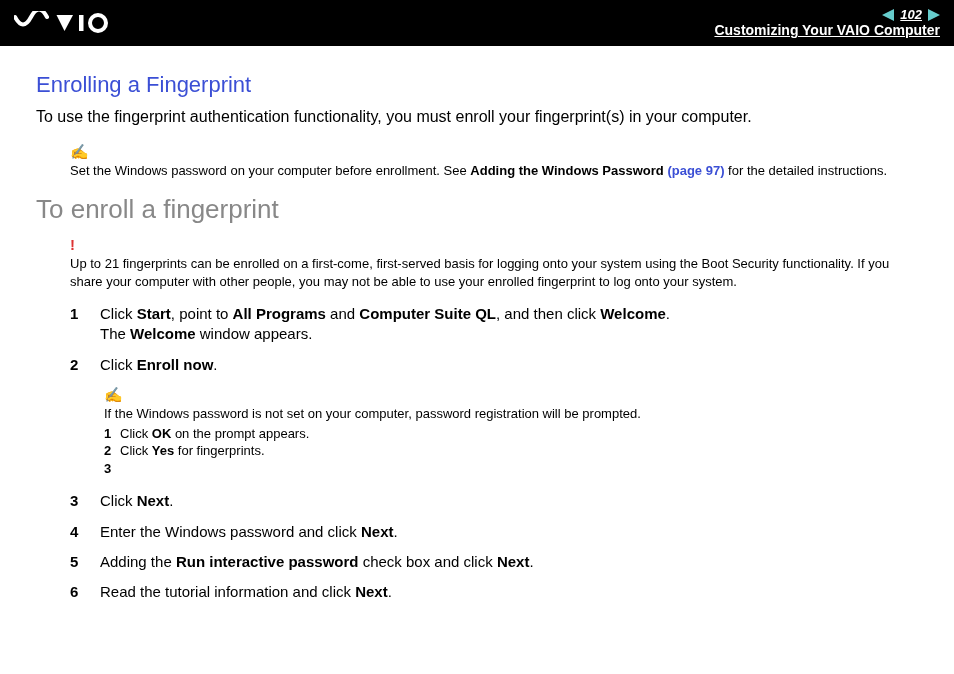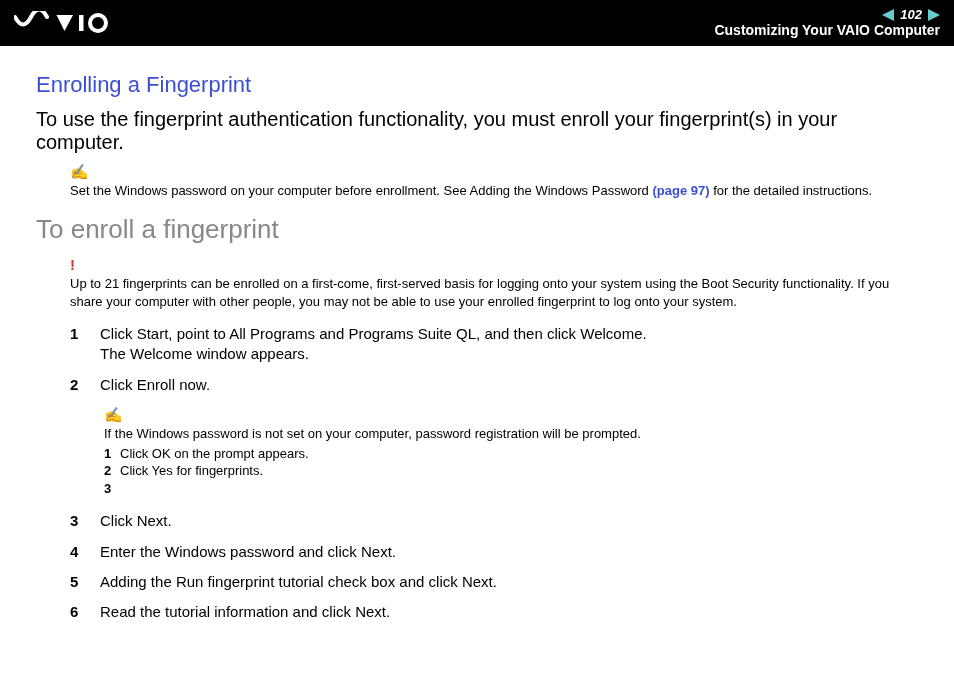--- a/index.html
+++ b/index.html
@@ -13,20 +13,21 @@
     box-sizing: border-box;
   }
   .header {
     background: #000;
     color: #fff;
     height: 46px;
     display: flex;
     align-items: center;
     justify-content: space-between;
     padding: 0 14px 0 14px;
+    text-decoration: underline;
   }
   .logo {
     height: 24px;
     width: 110px;
   }
   .header-right {
     text-align: right;
     font-size: 13px;
     line-height: 1.2;
   }
@@ -48,22 +49,22 @@
   .content {
     padding: 26px 36px 0 36px;
   }
   h1 {
     color: #3b4fd5;
     font-weight: normal;
     font-size: 22px;
     margin: 0 0 10px 0;
   }
   .intro {
-    font-size: 20px;
-    margin: 0 0 8px 0;
+    font-size: 16px;
+    margin: 0 0 16px 0;
   }
   .note-block {
     margin-left: 34px;
     font-size: 13px;
     line-height: 1.35;
     margin-bottom: 14px;
   }
   .note-icon {
     color: #3b4fd5;
     font-size: 15px;
@@ -109,21 +110,21 @@
   .sub-steps .sn {
     font-weight: bold;
     min-width: 10px;
   }
   a.link {
     color: #3b4fd5;
     text-decoration: none;
     font-weight: bold;
     text-align: center;
   }
-  b { font-weight: normal; }
+  b { font-weight: bold; }
 </style>
 </head>
 <body>
 
 <div class="header">
   <svg class="logo" viewBox="0 0 220 40">
     <g fill="#fff">
       <path d="M2 8 Q 18 38 34 8 Q 50 -22 66 8" stroke="#fff" stroke-width="8" fill="none" stroke-linecap="round"></path>
       <polygon points="85,4 118,4 101,36"></polygon>
       <rect x="130" y="4" width="9" height="32"></rect>
@@ -158,21 +159,21 @@
   <div class="note-block">
     <span class="warn-icon">!</span>
     <span>Up to 21 fingerprints can be enrolled on a first-come, first-served basis for logging onto your system using the Boot Security functionality. If you share your computer with other people, you may not be able to use your enrolled fingerprint to log onto your system.</span>
   </div>
 
   <div class="steps">
 
     <div class="step">
       <span class="step-num">1</span>
       <div>
-        <span>Click </span><b>Start</b><span>, point to </span><b>All Programs</b><span> and </span><b>Programs Suite QL</b><span>, and then click </span><b>Welcome</b><span>.</span><br>
+        <span>Click </span><b>Start</b><span>, point to </span><b>All Programs</b><span> and </span><b>Computer Suite QL</b><span>, and then click </span><b>Welcome</b><span>.</span><br>
         <span>The </span><b>Welcome</b><span> window appears.</span>
       </div>
     </div>
 
     <div class="step">
       <span class="step-num">2</span>
       <div>
         <span>Click </span><b>Enroll now</b><span>.</span>
       </div>
     </div>
@@ -200,21 +201,21 @@
       <div><span>Click </span><b>Next</b><span>.</span></div>
     </div>
 
     <div class="step">
       <span class="step-num">4</span>
       <div><span>Enter the Windows password and click </span><b>Next</b><span>.</span></div>
     </div>
 
     <div class="step">
       <span class="step-num">5</span>
-      <div><span>Adding the </span><b>Run fingerprint tutorial</b><span> check box and click </span><b>Next</b><span>.</span></div>
+      <div><span>Adding the </span><b>Run interactive password</b><span> check box and click </span><b>Next</b><span>.</span></div>
     </div>
 
     <div class="step">
       <span class="step-num">6</span>
       <div><span>Read the tutorial information and click </span><b>Next</b><span>.</span></div>
     </div>
 
   </div>
 </div>
 

